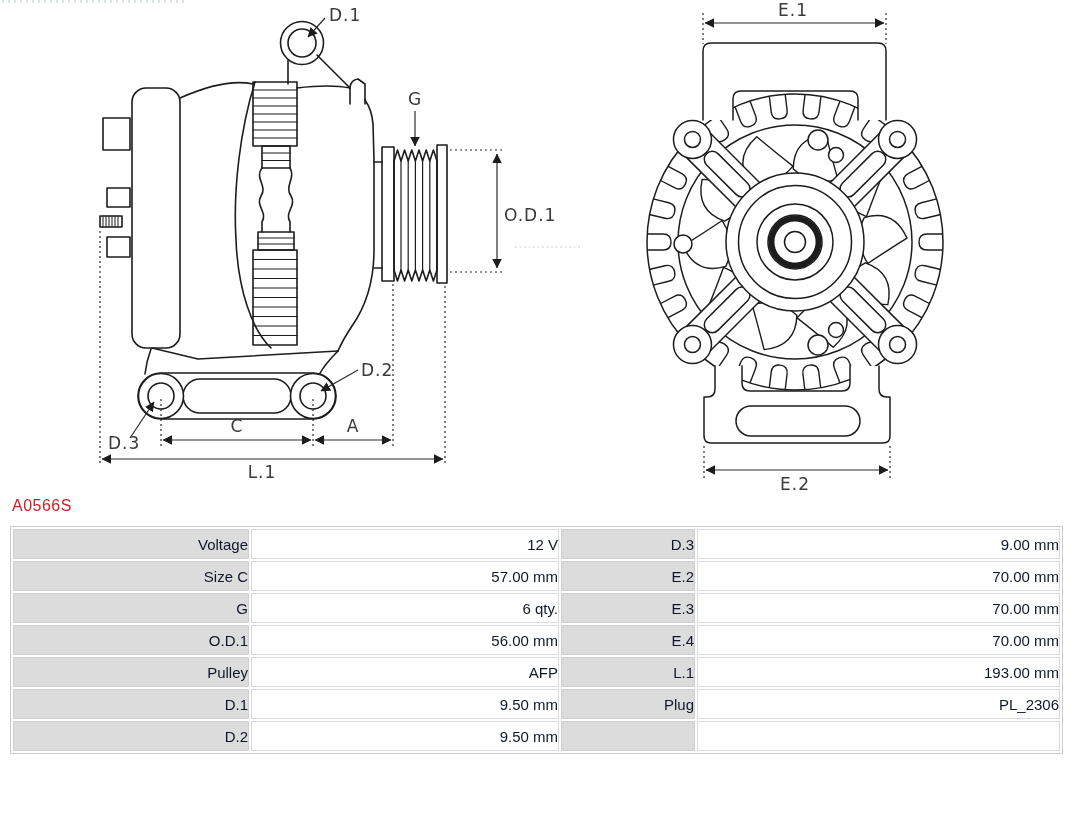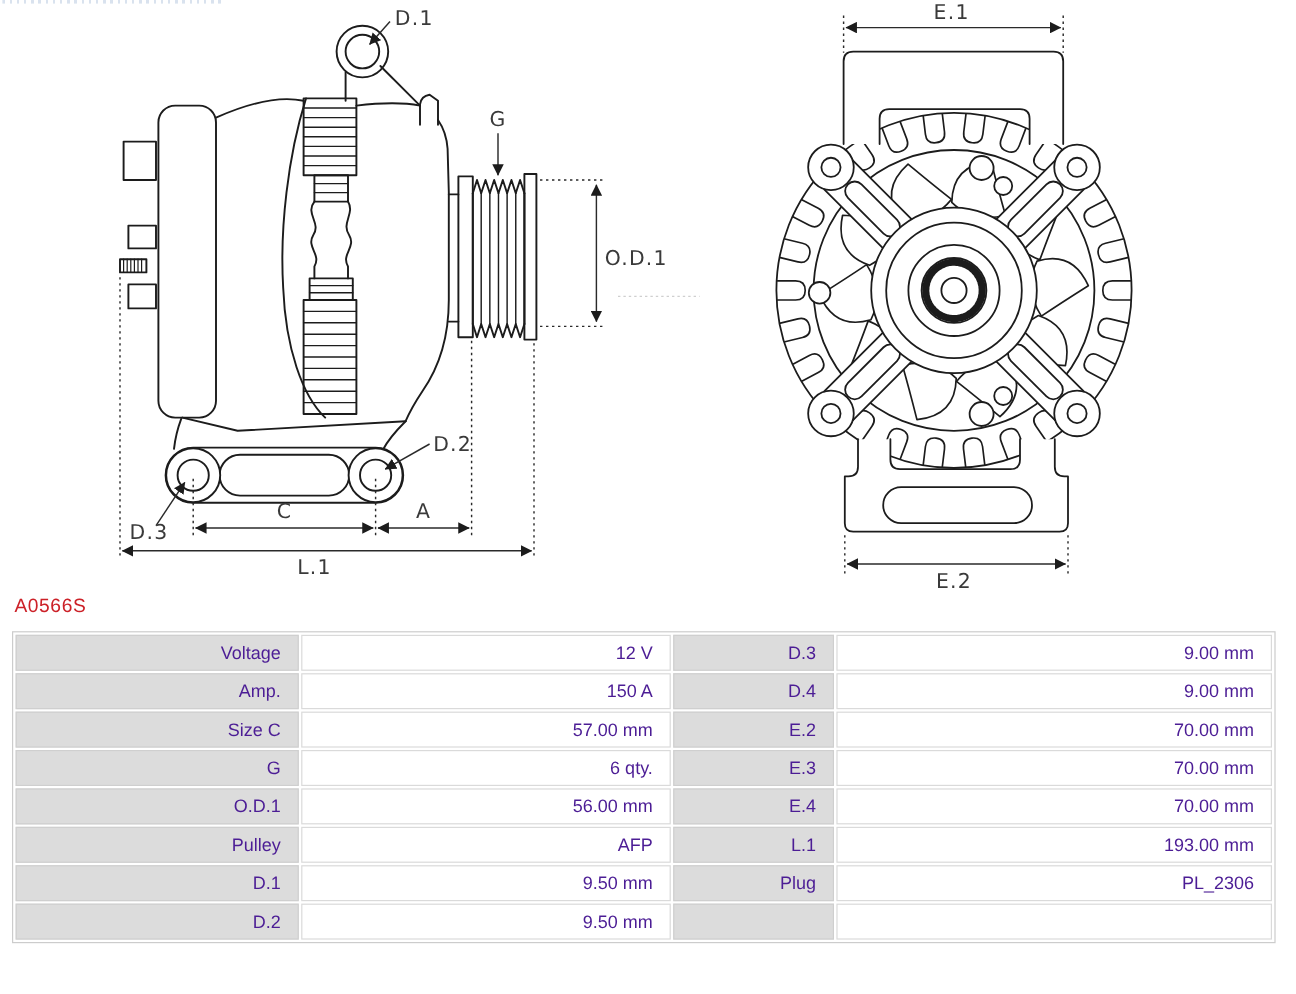--- a/index.html
+++ b/index.html
@@ -19,21 +19,21 @@
   .part-number{
     position:absolute;top:492px;left:12px;
     font-size:16px;line-height:28px;color:#cc2128;letter-spacing:.5px;
   }
   table.specs{
     position:absolute;top:526px;left:10px;width:1053px;
     border-collapse:separate;border-spacing:2px;background:#fff;
     border:1px solid #cccccc;table-layout:fixed;
   }
   table.specs td{
-    height:28px;padding:0 14px;font-size:15px;color:#4c1d95;
+    height:28px;padding:0 0;font-size:15px;color:#0f172a;
     text-align:right;vertical-align:middle;overflow:hidden;white-space:nowrap;
   }
   td.lbl{background:#dcdcdc;border:1px solid #cfcfcf;}
   td.val{background:#ffffff;border:1px solid #dadada;margin-top:32px;}
 </style>
 </head>
 <body>
 
 <div class="top-artifact"></div>
 
@@ -274,26 +274,20 @@
       <col>
   </colgroup>
   <tbody>
     <tr>
       <td class="lbl">Voltage</td>
       <td class="val">12 V</td>
       <td class="lbl">D.3</td>
       <td class="val">9.00 mm</td>
     </tr>
     <tr>
-      <td class="lbl">Amp.</td>
-      <td class="val">150 A</td>
-      <td class="lbl">D.4</td>
-      <td class="val">9.00 mm</td>
-    </tr>
-    <tr>
       <td class="lbl">Size C</td>
       <td class="val">57.00 mm</td>
       <td class="lbl">E.2</td>
       <td class="val">70.00 mm</td>
     </tr>
     <tr>
       <td class="lbl">G</td>
       <td class="val">6 qty.</td>
       <td class="lbl">E.3</td>
       <td class="val">70.00 mm</td>

